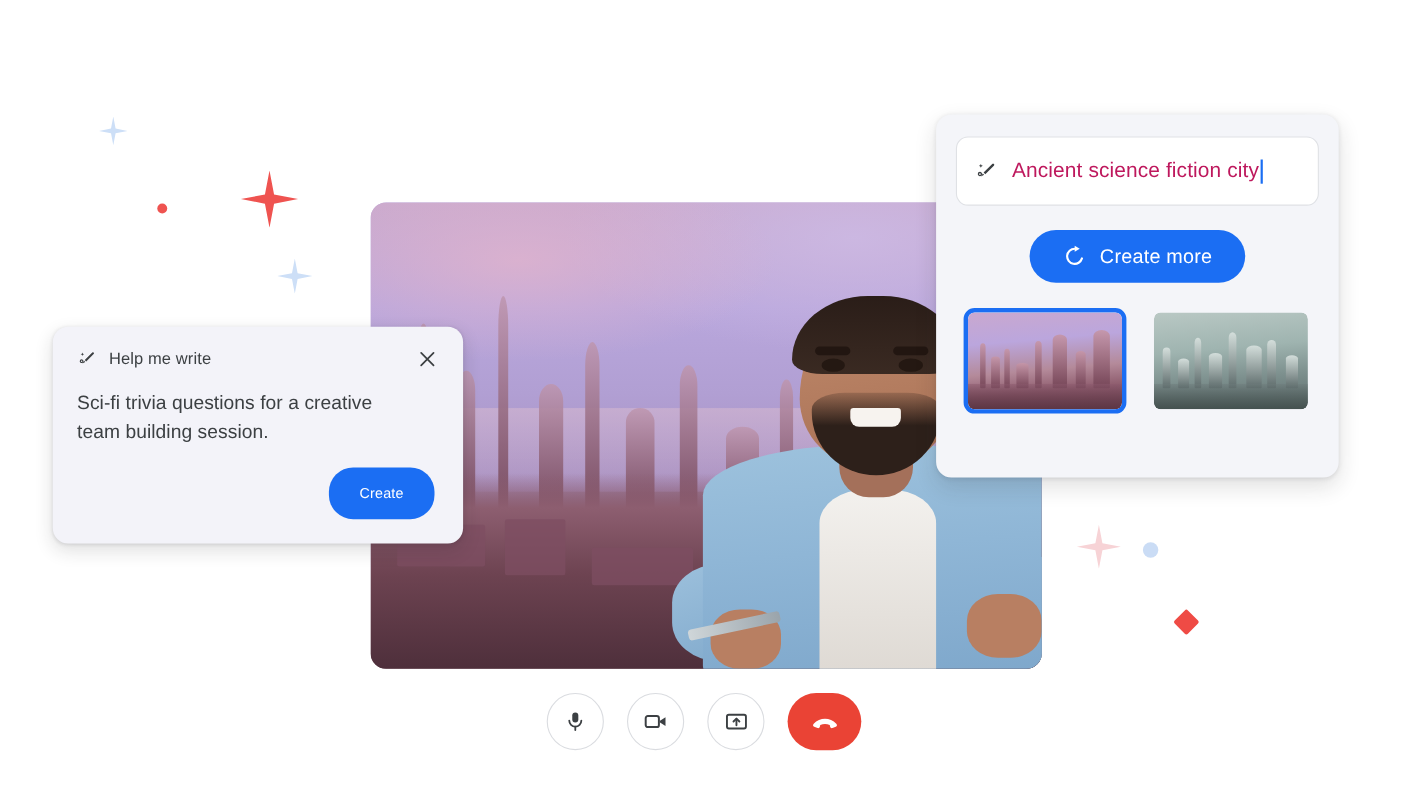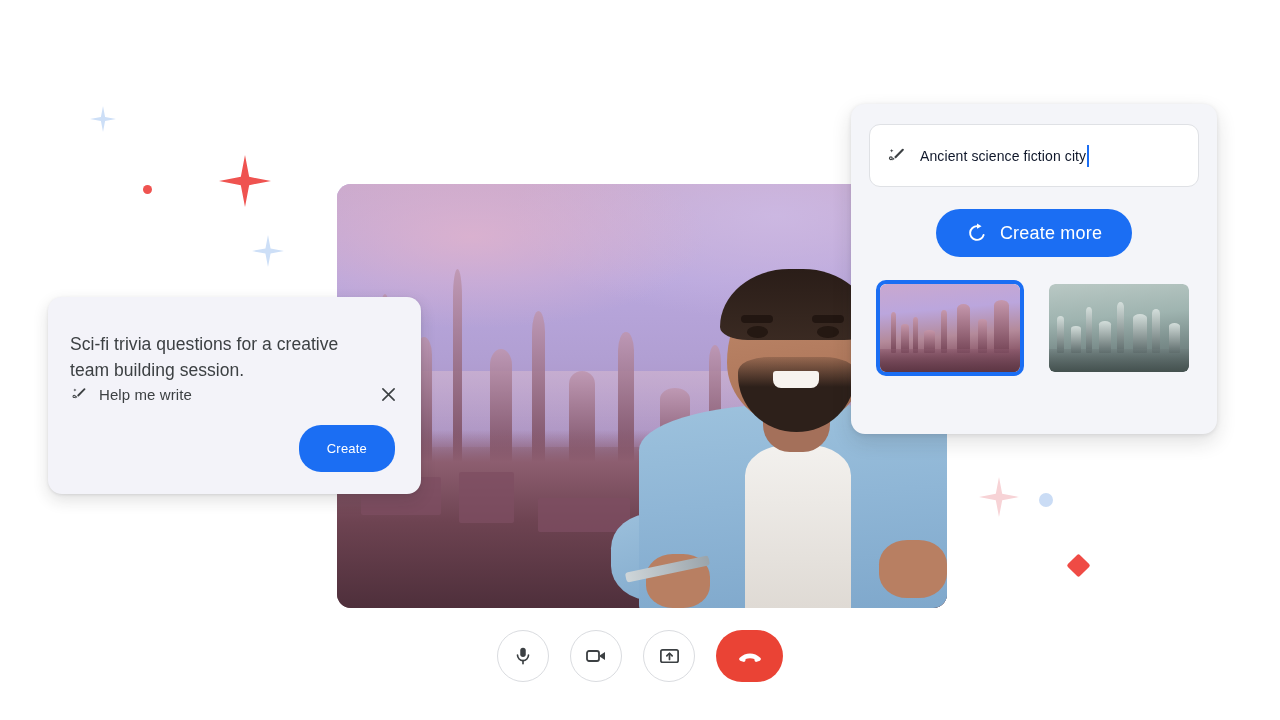--- a/index.html
+++ b/index.html
@@ -81,21 +81,21 @@
   #image-gen-panel {
     position:absolute; left:851px; top:104px; width:366px; height:330px;
     background:#f4f5f9; border-radius:14px;
     box-shadow: 0 8px 20px rgba(32,33,36,.14), 0 1px 4px rgba(32,33,36,.10);
     padding:20px 18px;
   }
   #prompt-field {
     display:flex; align-items:center; gap:12px;
     height:63px; background:#fff; border:1px solid #dfe1e5; border-radius:11px; padding:0 16px;
   }
-  #prompt-text { font-size:14px; color:#0f172a; letter-spacing:.1px; white-space:nowrap;text-align:center; }
+  #prompt-text { font-size:19px; color:#be185d; letter-spacing:.1px; white-space:nowrap;text-align:center; }
   #prompt-caret { display:inline-block; width:2px; height:22px; background:#1b6ef3; margin-left:1px; vertical-align:-4px; }
   #create-more-btn {
     display:flex; align-items:center; justify-content:center; gap:12px;
     margin:22px auto 0 auto; width:196px; height:48px;
     background:#1b6ef3; color:#fff; border:none; border-radius:24px;
     font-size:18px; font-family:inherit; cursor:pointer; letter-spacing:.2px;
   }
   #thumb-row { display:flex; gap:21px; margin-top:23px; justify-content:center; }
   .thumb { width:148px; height:96px; border-radius:10px; overflow:hidden; position:relative; cursor:pointer; border:4px solid transparent; }
   .thumb.selected { border-color:#1b6ef3; }
@@ -166,35 +166,35 @@
       <div class="p-beard"></div>
       <div class="p-mouth"></div>
       <div class="p-hand" style="left:8%;  top:84%; width:18%; height:16%;"></div>
       <div class="p-hand" style="left:74%; top:80%; width:19%; height:17%;"></div>
       <div class="pen"></div>
     </div>
 
   </div>
 
   <div id="help-me-write-card">
-    <div id="hmw-prompt">Sci-fi trivia questions for a creative team building session.</div>
     <div id="hmw-head">
       <svg width="19" height="19" viewBox="0 0 24 24">
         <path d="M19.1 4.4a1.1 1.1 0 0 0-1.6 0L8.9 13l1.7 1.7 8.5-8.6a1.1 1.1 0 0 0 0-1.7z" fill="#3c4043"></path>
         <path d="M8.1 13.8 6.3 16.9l3.2-1.7z" fill="#3c4043"></path>
         <path d="M6.2 4.3l.55 1.45L8.2 6.3 6.75 6.85 6.2 8.3 5.65 6.85 4.2 6.3l1.45-.55z" fill="#3c4043"></path>
         <circle cx="5.3" cy="14.4" r="1.5" fill="none" stroke="#3c4043" stroke-width="1.3"></circle>
       </svg>
       <div id="hmw-title">Help me write</div>
       <div id="hmw-close">
         <svg width="15" height="15" viewBox="0 0 16 16">
           <path d="M2 2 L14 14 M14 2 L2 14" stroke="#3c4043" stroke-width="1.7" stroke-linecap="round"></path>
         </svg>
       </div>
     </div>
+    <div id="hmw-prompt">Sci-fi trivia questions for a creative team building session.</div>
     <button id="hmw-create-btn">Create</button>
   </div>
 
   <div id="image-gen-panel">
     <div id="prompt-field" title="Describe an image">
       <svg width="22" height="22" viewBox="0 0 24 24">
         <path d="M19.1 4.4a1.1 1.1 0 0 0-1.6 0L8.9 13l1.7 1.7 8.5-8.6a1.1 1.1 0 0 0 0-1.7z" fill="#3c4043"></path>
         <path d="M8.1 13.8 6.3 16.9l3.2-1.7z" fill="#3c4043"></path>
         <path d="M6.2 4.3l.55 1.45L8.2 6.3 6.75 6.85 6.2 8.3 5.65 6.85 4.2 6.3l1.45-.55z" fill="#3c4043"></path>
         <circle cx="5.3" cy="14.4" r="1.5" fill="none" stroke="#3c4043" stroke-width="1.3"></circle>

